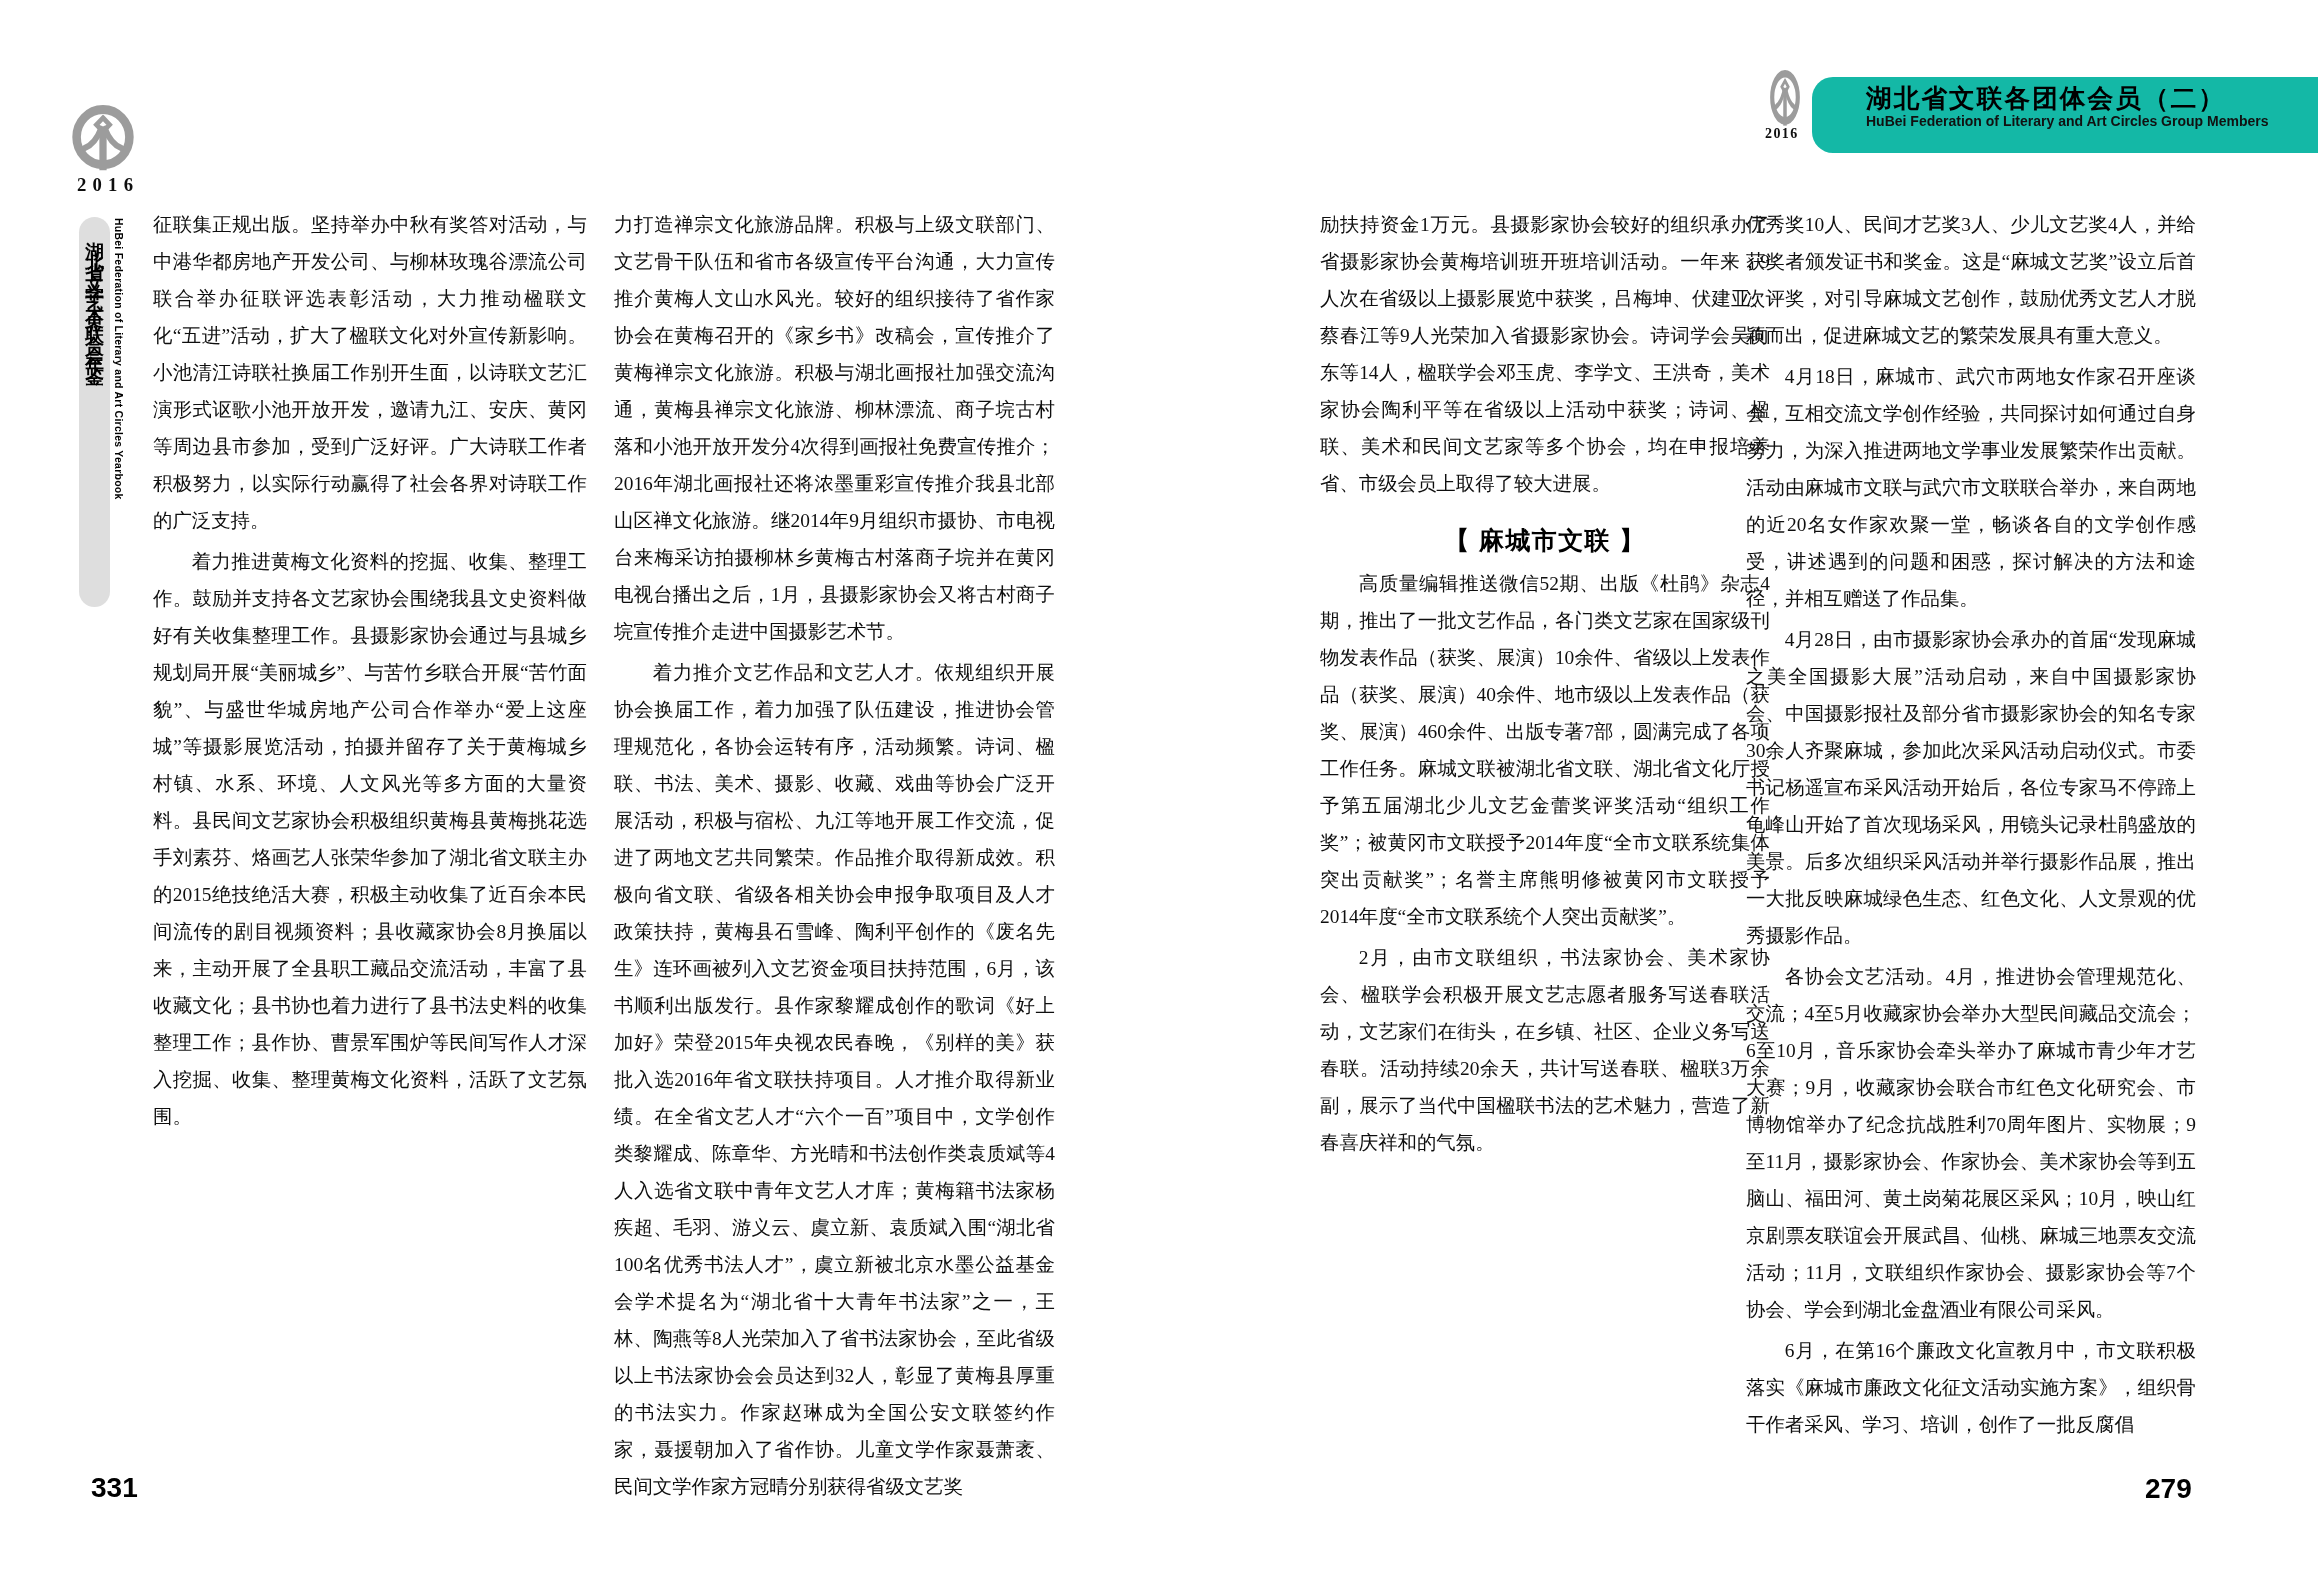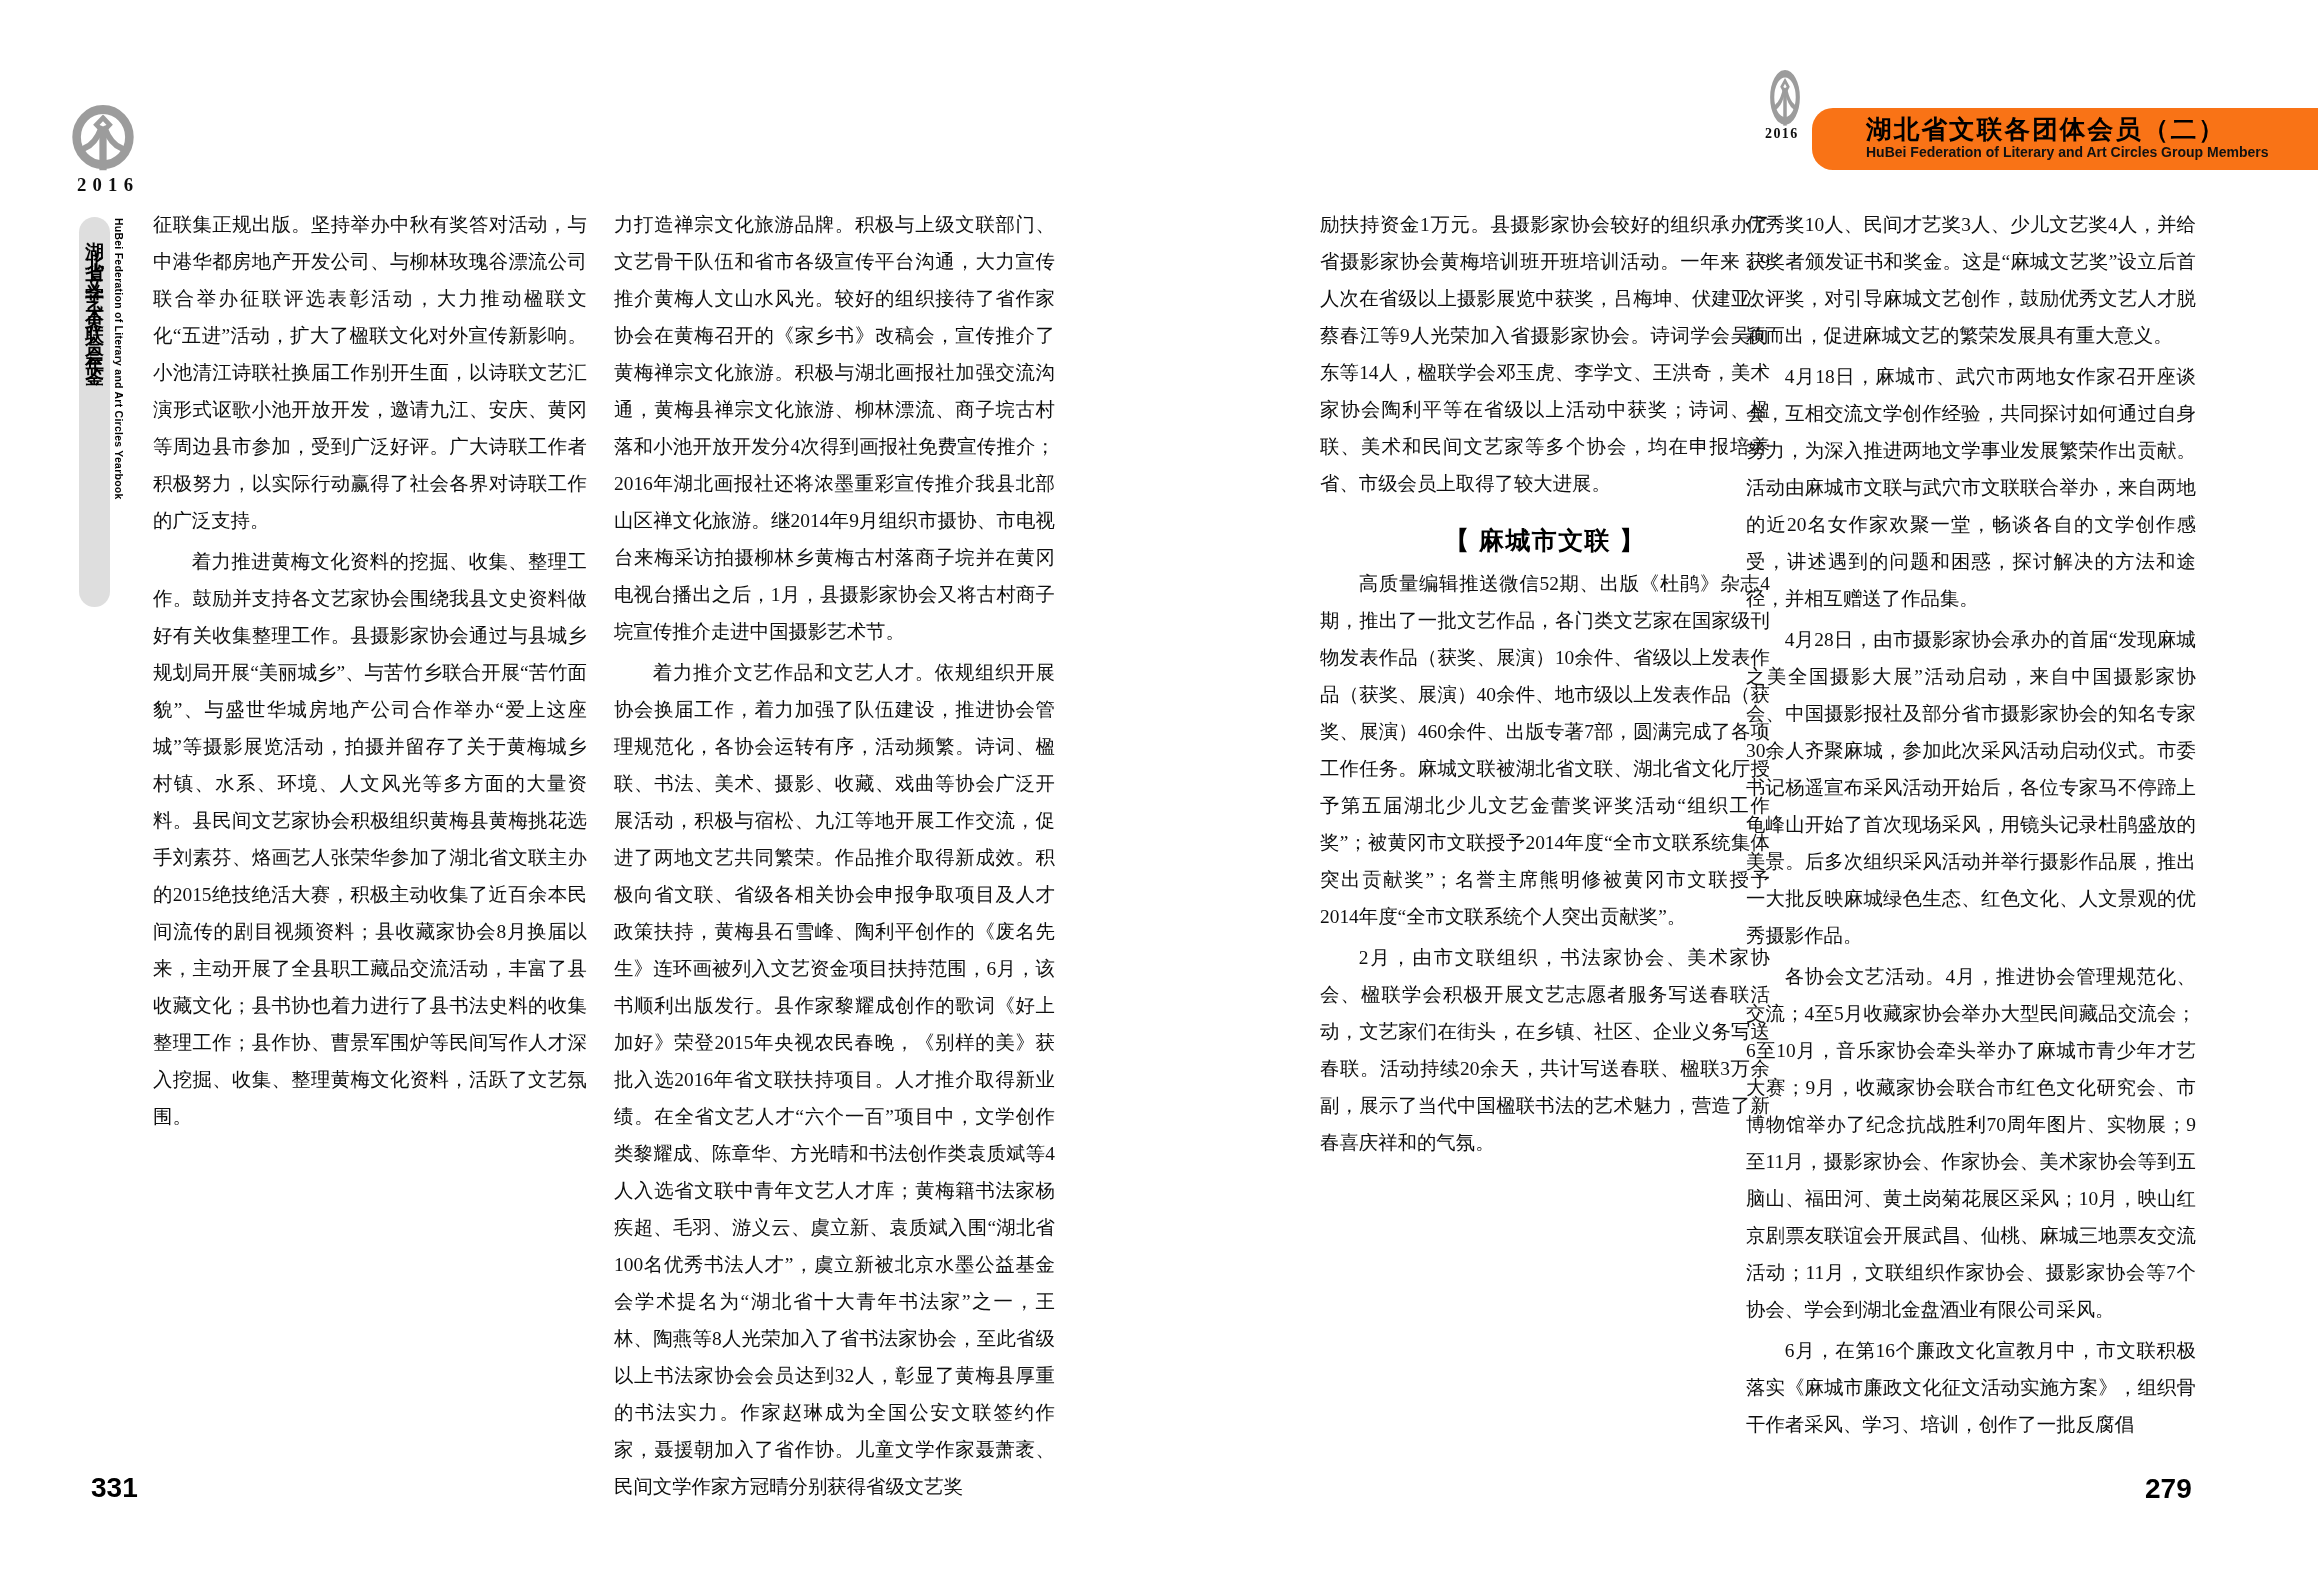--- a/index.html
+++ b/index.html
@@ -30,22 +30,22 @@
     font-size:10.4px; letter-spacing:0.3px; color:#000;
   }
 
   
   .logo-right { position:absolute; left:1769px; top:69px; width:32px; height:59px; }
   .year-right {
     position:absolute; left:1765px; top:126px; width:48px;
     font-weight:bold; font-size:14px; letter-spacing:1.4px; white-space:nowrap;
   }
   .banner {
-    position:absolute; left:1812px; top:77px; width:507px; height:62px;
-    background:#f97316; border-radius:21px 0 0 21px;margin-top:31px;
+    position:absolute; left:1812px; top:77px; width:507px; height:76px;
+    background:#14b8a6; border-radius:21px 0 0 21px;
   }
   .banner-cn {
     position:absolute; left:54px; top:4.1px;
     font-family:"Liberation Sans","DejaVu Sans",sans-serif; font-weight:bold;
     font-size:25.6px; letter-spacing:2.1px; color:#000; white-space:nowrap;
   }
   .banner-en {
     position:absolute; left:54px; top:36px;
     font-family:"Liberation Sans","DejaVu Sans",sans-serif; font-weight:bold;
     font-size:14px; letter-spacing:0; color:#111; white-space:nowrap;

